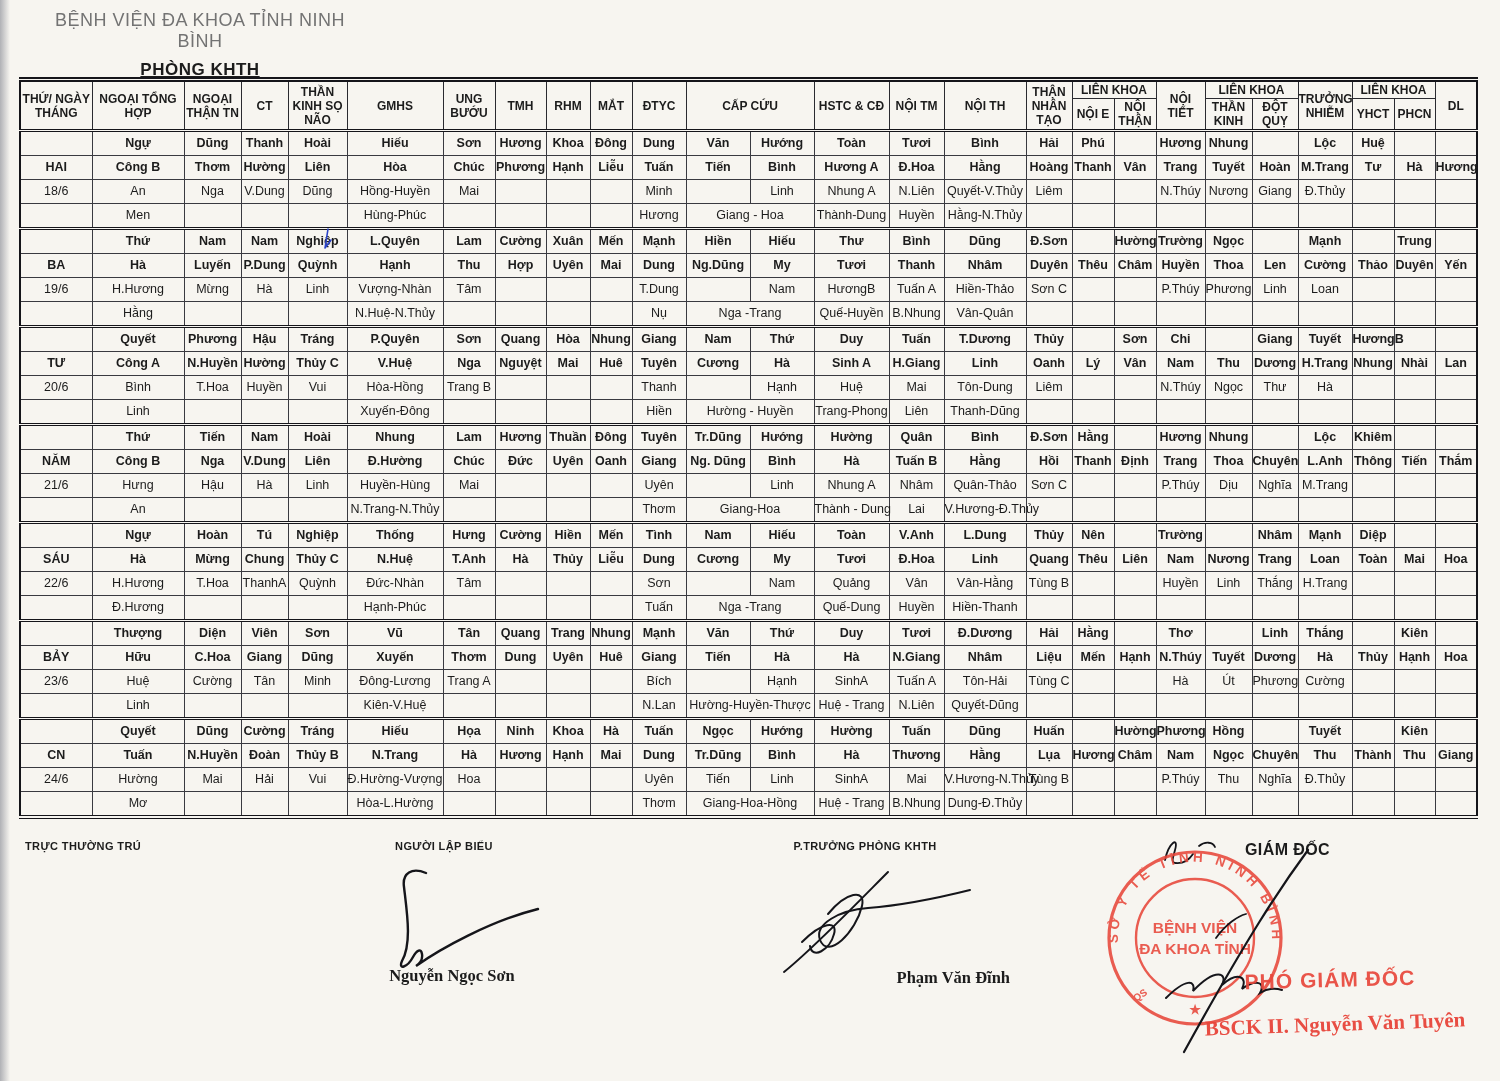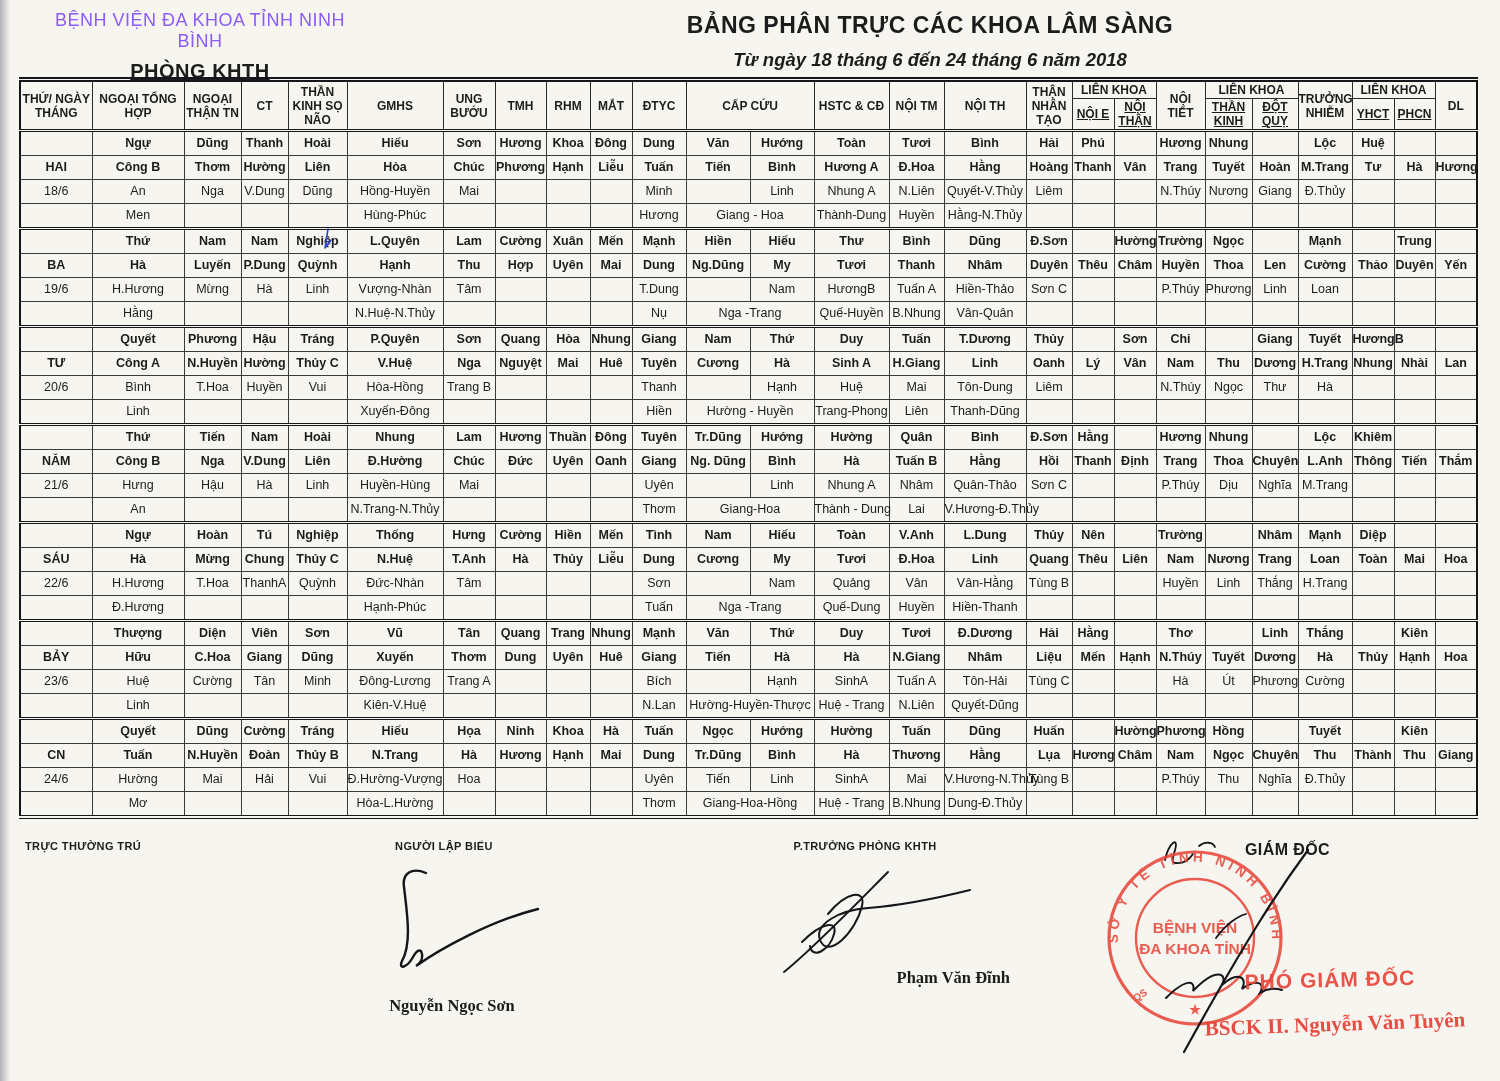--- a/index.html
+++ b/index.html
@@ -1,28 +1,28 @@
 <!DOCTYPE html>
 <html><head>
 <meta charset="utf-8">
 <style>
   html,body{margin:0;padding:0;}
   body{width:1500px;height:1081px;background:#e9e7e2;font-family:"Liberation Sans",sans-serif;}
   .page{position:absolute;left:0;top:0;width:1500px;height:1081px;background:#f7f5f0;overflow:hidden;color:#1c1c1c;}
   .edge{position:absolute;left:0;top:0;width:10px;height:100%;background:linear-gradient(90deg,rgba(90,95,110,.45),rgba(90,95,110,0));pointer-events:none;}
   .hdr-left{position:absolute;left:30px;top:10px;width:340px;text-align:center;}
-  .org{font-size:18px;letter-spacing:.5px;color:#8b5cf6;}
-  .dept{font-size:20px;font-weight:bold;text-decoration:underline;margin-top:8px;letter-spacing:.5px;}
+  .org{font-size:18px;letter-spacing:.5px;color:#737373;}
+  .dept{font-size:17px;font-weight:bold;text-decoration:underline;margin-top:8px;letter-spacing:.5px;}
   .hdr-right{position:absolute;left:640px;top:12px;width:580px;text-align:center;}
   .title{font-size:23px;font-weight:bold;letter-spacing:.5px;}
   .subtitle{font-size:18.5px;font-weight:bold;font-style:italic;margin-top:10px;}
   table.tbl{position:absolute;left:19px;top:77px;width:1457px;border-collapse:collapse;table-layout:fixed;
     border:2px solid #15151a;border-top:5px double #15151a;border-bottom:4px double #15151a;background:transparent;}
   .tbl th{border:1px solid #2a2a30;font-size:12px;font-weight:bold;padding:1px 0;line-height:1.18;vertical-align:middle;}
-  .tbl thead tr:last-child th{border-bottom:2px solid #15151a;text-decoration:underline;}
+  .tbl thead tr:last-child th{border-bottom:2px solid #15151a;}
   .tbl td{border:1px solid #3a3a40;border-top:1px solid #4a4a50;font-size:12.5px;text-align:center;height:23px;
     padding:0;line-height:1.05;vertical-align:middle;white-space:nowrap;overflow:visible;}
   .tbl tr.block-start td{border-top:3px double #15151a;}
   .tbl tr.bold-row td{font-weight:bold;}
   .footer-h{position:absolute;font-size:11px;font-weight:bold;letter-spacing:.4px;}
   .standby-item{font-size:14.5px;margin-top:16px;letter-spacing:.3px;}
   .sig-name{position:absolute;font-size:16.5px;font-weight:bold;font-family:"Liberation Serif",serif;}
   .deputy-title{position:absolute;left:1215px;top:968px;width:230px;text-align:center;font-size:21px;font-weight:bold;color:#e8473b;transform:rotate(-1.5deg);letter-spacing:1px;opacity:.92;}
   .deputy-name{position:absolute;left:1190px;top:1012px;width:290px;text-align:center;font-size:21px;font-weight:bold;color:#e8453a;transform:rotate(-2deg);font-family:"Liberation Serif",serif;opacity:.95;}
   svg{position:absolute;overflow:visible;}
@@ -31,24 +31,20 @@
 </style>
 </head>
 <body>
 
 <div class="page">
   <div class="edge"></div>
 
   <div class="hdr-left">
     <div class="org">BỆNH VIỆN ĐA KHOA TỈNH NINH BÌNH</div>
     <div class="dept">PHÒNG KHTH</div>
-  </div>
-  <div class="hdr-right">
-    <div class="title">BẢNG PHÂN TRỰC CÁC KHOA LÂM SÀNG</div>
-    <div class="subtitle">Từ ngày 18 tháng 6 đến 24 tháng 6 năm 2018</div>
   </div>
 
   <table class="tbl">
     <colgroup>
       <col style="width:72px">
         <col style="width:92px">
         <col style="width:57px">
         <col style="width:47px">
       <col style="width:59px">
         <col style="width:96px">
@@ -891,21 +887,21 @@
   <svg style="left:318px;top:228px;" width="22" height="26" viewBox="0 0 22 26">
     <path d="M10,1 L7,20 M7,20 L13,12" fill="none" stroke="#2a43c8" stroke-width="1.6" stroke-linecap="round"></path>
   </svg>
 
   <div class="footer-h" style="left:25px;top:840px;">TRỰC THƯỜNG TRÚ</div>
 
   <div class="footer-h" style="left:314px;top:840px;width:260px;text-align:center;">NGƯỜI LẬP BIỂU</div>
   <svg class="sig" style="left:360px;top:865px;" width="200" height="120" viewBox="0 0 200 120">
     <path d="M66,8 C52,2 42,8 44,22 C47,48 52,78 42,96 C38,105 47,103 53,92 C57,85 61,83 62,89 C63,95 59,99 56,101 C80,84 130,56 178,44" stroke-width="2.4"></path>
   </svg>
-  <div class="sig-name" style="left:322px;top:966px;width:260px;text-align:center;margin-top:30px;">Nguyễn Ngọc Sơn</div>
+  <div class="sig-name" style="left:322px;top:966px;width:260px;text-align:center;">Nguyễn Ngọc Sơn</div>
 
   <div class="footer-h" style="left:715px;top:840px;width:300px;text-align:center;">P.TRƯỞNG PHÒNG KHTH</div>
   <svg class="sig" style="left:770px;top:862px;" width="260" height="120" viewBox="0 0 260 120">
     <path d="M118,10 C94,34 44,86 14,110" stroke-width="2"></path>
     <path d="M58,52 C76,30 96,26 92,44 C86,70 58,98 50,78 C44,62 70,48 98,46 C124,44 152,40 200,28" stroke-width="2"></path>
     <path d="M32,80 C52,60 68,58 64,72 C60,88 42,98 40,84" stroke-width="2"></path>
   </svg>
   <div class="sig-name" style="left:750px;top:968px;width:260px;text-align:right;">Phạm Văn Đĩnh</div>
 
   <div class="footer-h" style="left:1245px;top:841px;font-size:16px;">GIÁM ĐỐC</div>

